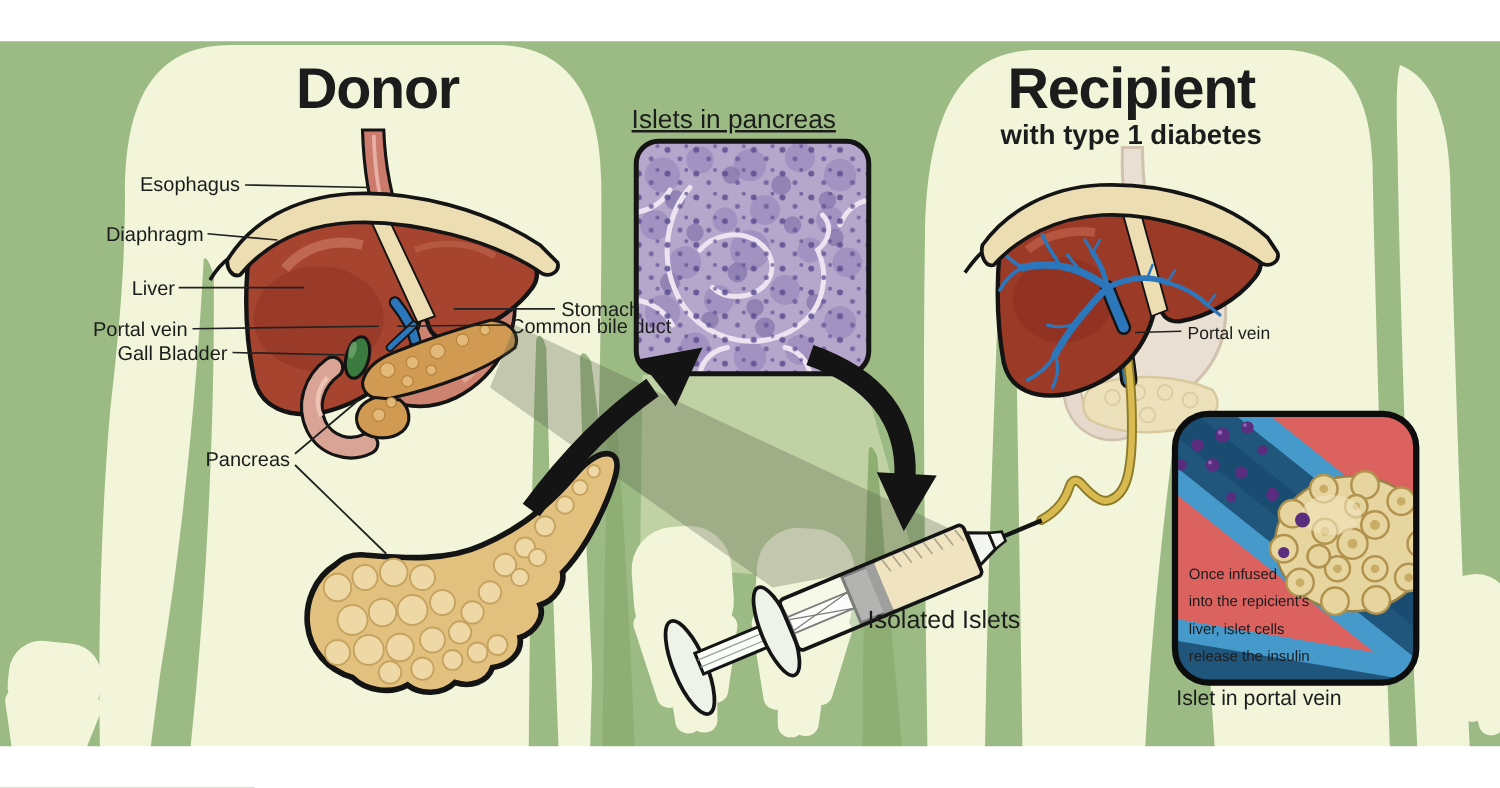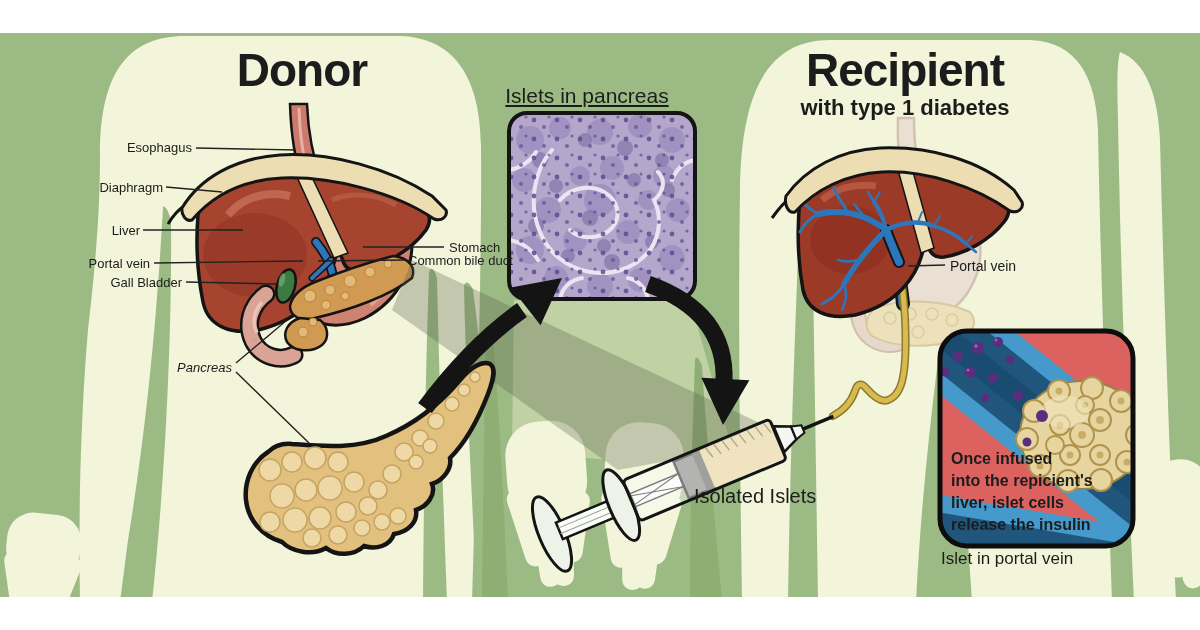--- a/index.html
+++ b/index.html
@@ -4,25 +4,25 @@
 <style>
   html,body{margin:0;padding:0;background:#ffffff;}
   .stage{
     position:relative;width:1200px;height:630px;overflow:hidden;
     background:#84cc16;font-family:"Liberation Sans",sans-serif;
   }
   .stage svg.art{position:absolute;left:0;top:0;}
   .txt{position:absolute;color:#1c1c1c;white-space:nowrap;}
   .title{font-size:46px;font-weight:600;letter-spacing:-1px;text-align:center;line-height:1.05;}
   .subtitle{font-size:22px;font-weight:700;text-align:center;letter-spacing:0px;}
-  .lbl{font-size:13px;}
+  .lbl{font-size:16px;}
   .lbl.r{text-align:right;}
   .panel-title{font-size:21px;text-align:center;text-decoration:underline;}
   .big-lbl{font-size:20px;}
-  .inset-line{font-size:16px;line-height:22px;font-weight:bold;}
+  .inset-line{font-size:12px;line-height:22px;}
   .inset-caption{font-size:17px;}
 </style>
 </head>
 <body>
 
 <div class="stage">
 
 <svg class="art" width="1200" height="630" viewBox="0 0 1200 630">
   <defs>
     <clipPath id="clipMicro">
@@ -434,21 +434,21 @@
 
 <div class="txt title" style="left:182px;top:46px;width:240px;">Donor</div>
 
 <div class="txt lbl r" style="left:60px;top:140px;width:132px;">Esophagus</div>
 <div class="txt lbl r" style="left:40px;top:180px;width:123px;">Diaphragm</div>
 <div class="txt lbl r" style="left:40px;top:223px;width:100px;">Liver</div>
 <div class="txt lbl r" style="left:30px;top:256px;width:120px;">Portal vein</div>
 <div class="txt lbl r" style="left:50px;top:275px;width:132px;">Gall Bladder</div>
 <div class="txt lbl" style="left:449px;top:240px;">Stomach</div>
 <div class="txt lbl" style="left:408px;top:253px;">Common bile duct</div>
-<div class="txt lbl r" style="left:100px;top:360px;width:132px;font-style:italic;">Pancreas</div>
+<div class="txt lbl r" style="left:100px;top:360px;width:132px;">Pancreas</div>
 
 <div class="txt panel-title" style="left:492px;top:84px;width:190px;">Islets in pancreas</div>
 <div class="txt big-lbl" style="left:694px;top:485px;">Isolated Islets</div>
 
 <div class="txt title" style="left:785px;top:46px;width:240px;">Recipient</div>
 <div class="txt subtitle" style="left:785px;top:95px;width:240px;">with type 1 diabetes</div>
 <div class="txt lbl" style="left:950px;top:258px;font-size:14px;">Portal vein</div>
 
 <div class="txt inset-line" style="left:951px;top:448px;">Once infused</div>
 <div class="txt inset-line" style="left:951px;top:470px;">into the repicient's</div>

